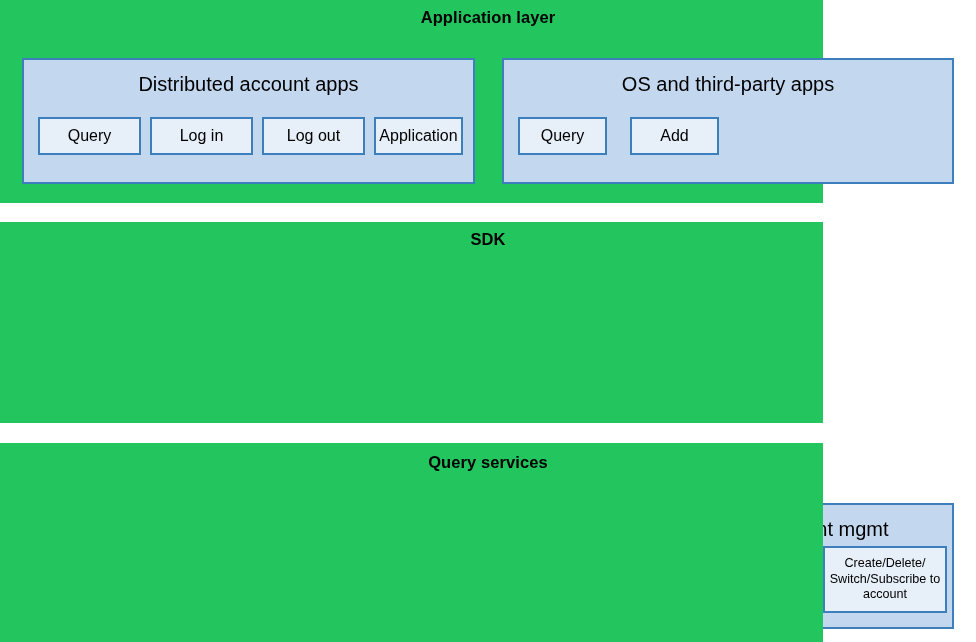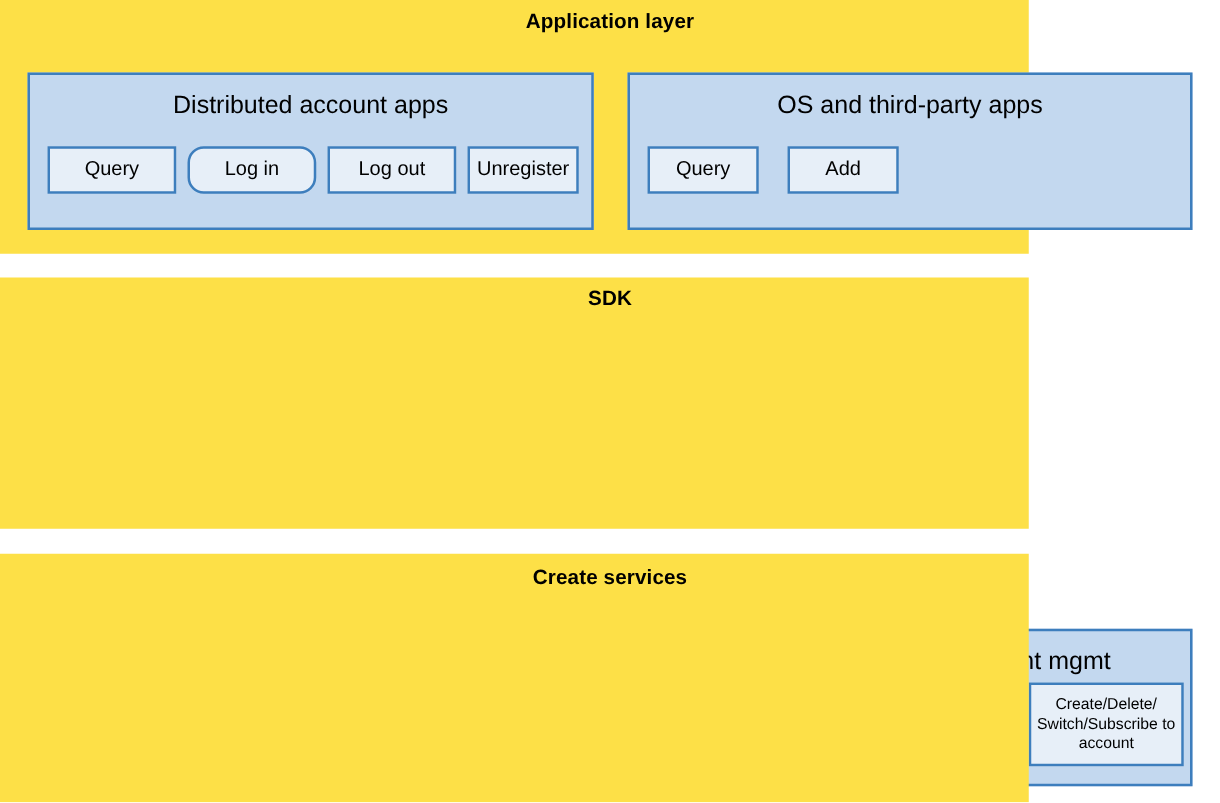--- a/index.html
+++ b/index.html
@@ -17,21 +17,21 @@
     height: 642px;
     background: #ffffff;
     overflow: hidden;
   }
 
   
   .layer-band {
     position: absolute;
     left: 0;
     width: 823px;
-    background: #fde047;
+    background: #22c55e;
     padding-left: 32px;
   }
   #band-application { top: 0px;   height: 203px; }
   #band-sdk         { top: 222px; height: 201px; }
   #band-system      { top: 443px; height: 199px; }
 
   .layer-title {
     position: absolute;
     left: 0;
     width: 976px;
@@ -95,23 +95,23 @@
 
 <div id="diagram">
 
   <div class="layer-band" id="band-application">
     <div class="layer-title" id="title-application">Application layer</div>
 
     <div class="group-box" id="grp-distributed-apps">
       <div class="group-title">Distributed account apps</div>
 
       <div class="leaf-box app-btn" style="left:14px; width:103px;">Query</div>
-      <div class="leaf-box app-btn" style="left:126px; width:103px;border-radius:13px;">Log in</div>
+      <div class="leaf-box app-btn" style="left:126px; width:103px;">Log in</div>
       <div class="leaf-box app-btn" style="left:238px; width:103px;">Log out</div>
-      <div class="leaf-box app-btn" style="left:350px; width:89px;">Unregister</div>
+      <div class="leaf-box app-btn" style="left:350px; width:89px;">Application</div>
     </div>
 
     <div class="group-box" id="grp-os-apps">
       <div class="group-title">OS and third-party apps</div>
 
       <div class="leaf-box app-btn" style="left:14px; width:89px;">Query</div>
       <div class="leaf-box app-btn" style="left:126px; width:89px;">Add</div>
     </div>
   </div>
 
@@ -134,17 +134,17 @@
 
     <div class="group-box sdk" id="grp-sdk-os">
       <div class="group-title">OS account mgmt</div>
 
       <div class="leaf-box small" style="left:13px; top:52px; width:140px; height:50px;">Query/Update/ Delete account info</div>
       <div class="leaf-box small" style="left:158px; top:41px; width:124px; height:67px;">Create/Delete/ Switch/Subscribe to account</div>
     </div>
   </div>
 
   <div class="layer-band" id="band-system">
-    <div class="layer-title" id="title-system">Create services</div>
+    <div class="layer-title" id="title-system">Query services</div>
 
   </div>
 
 </div>
 
 </body></html>

